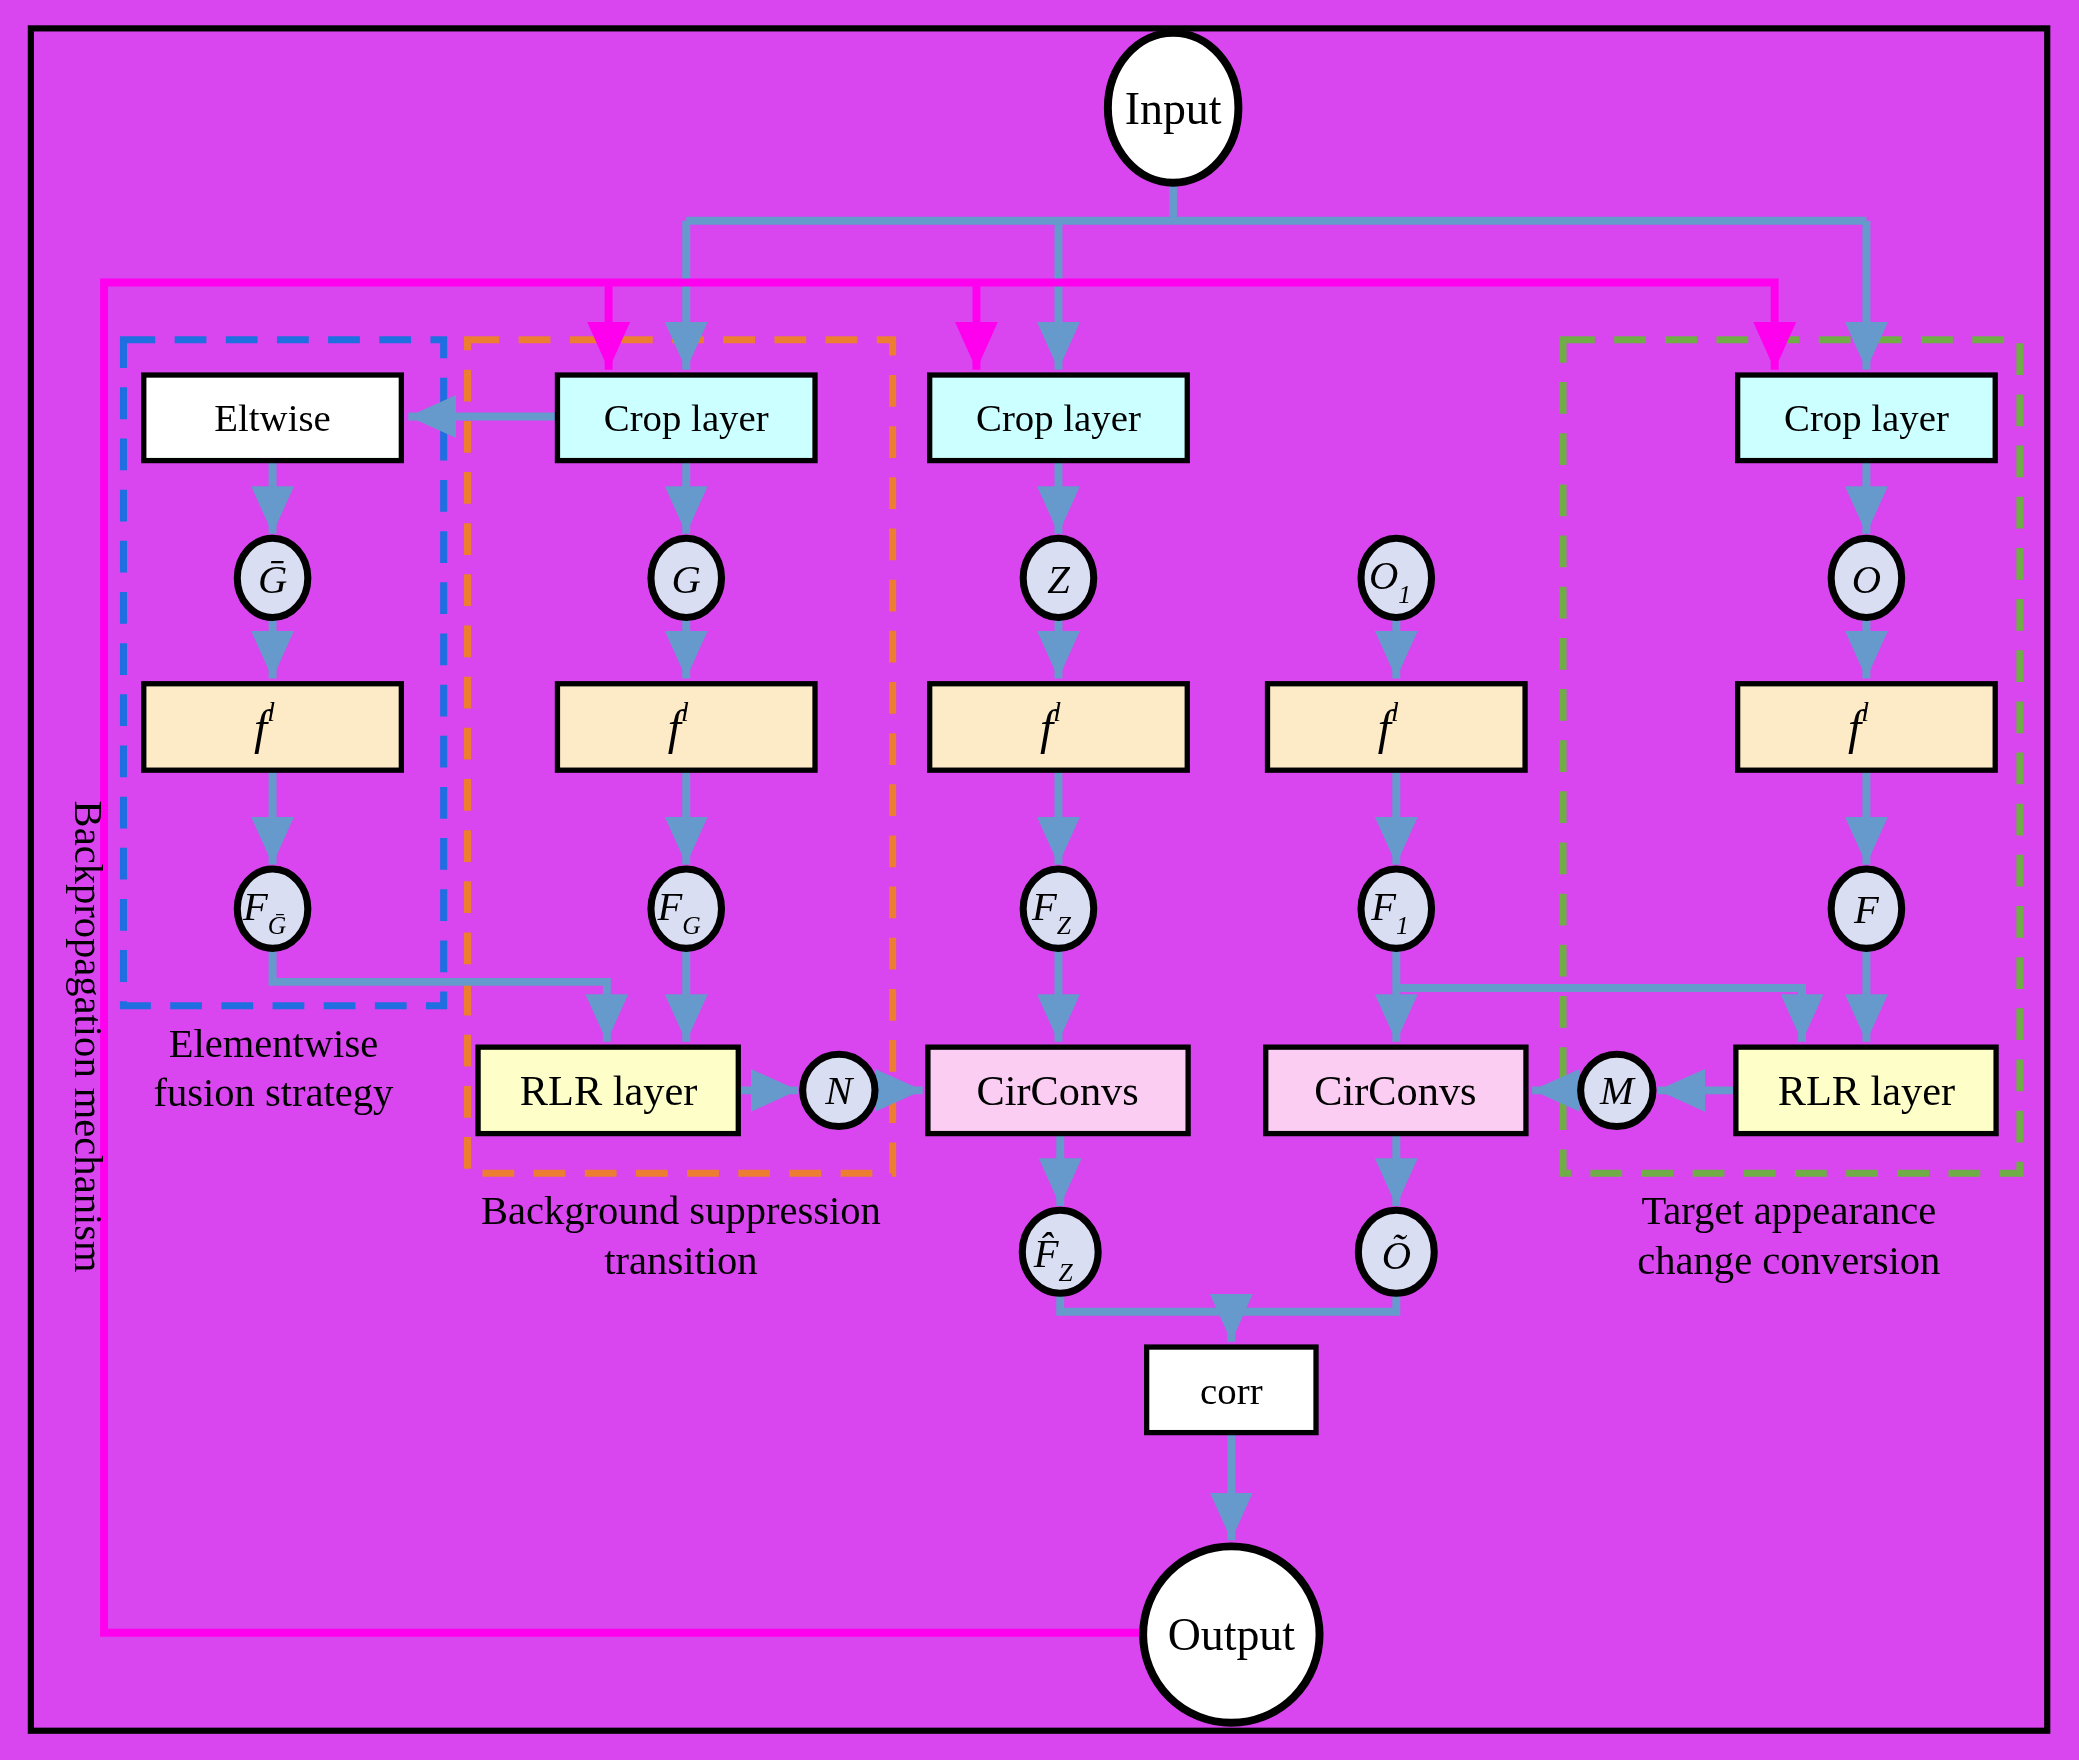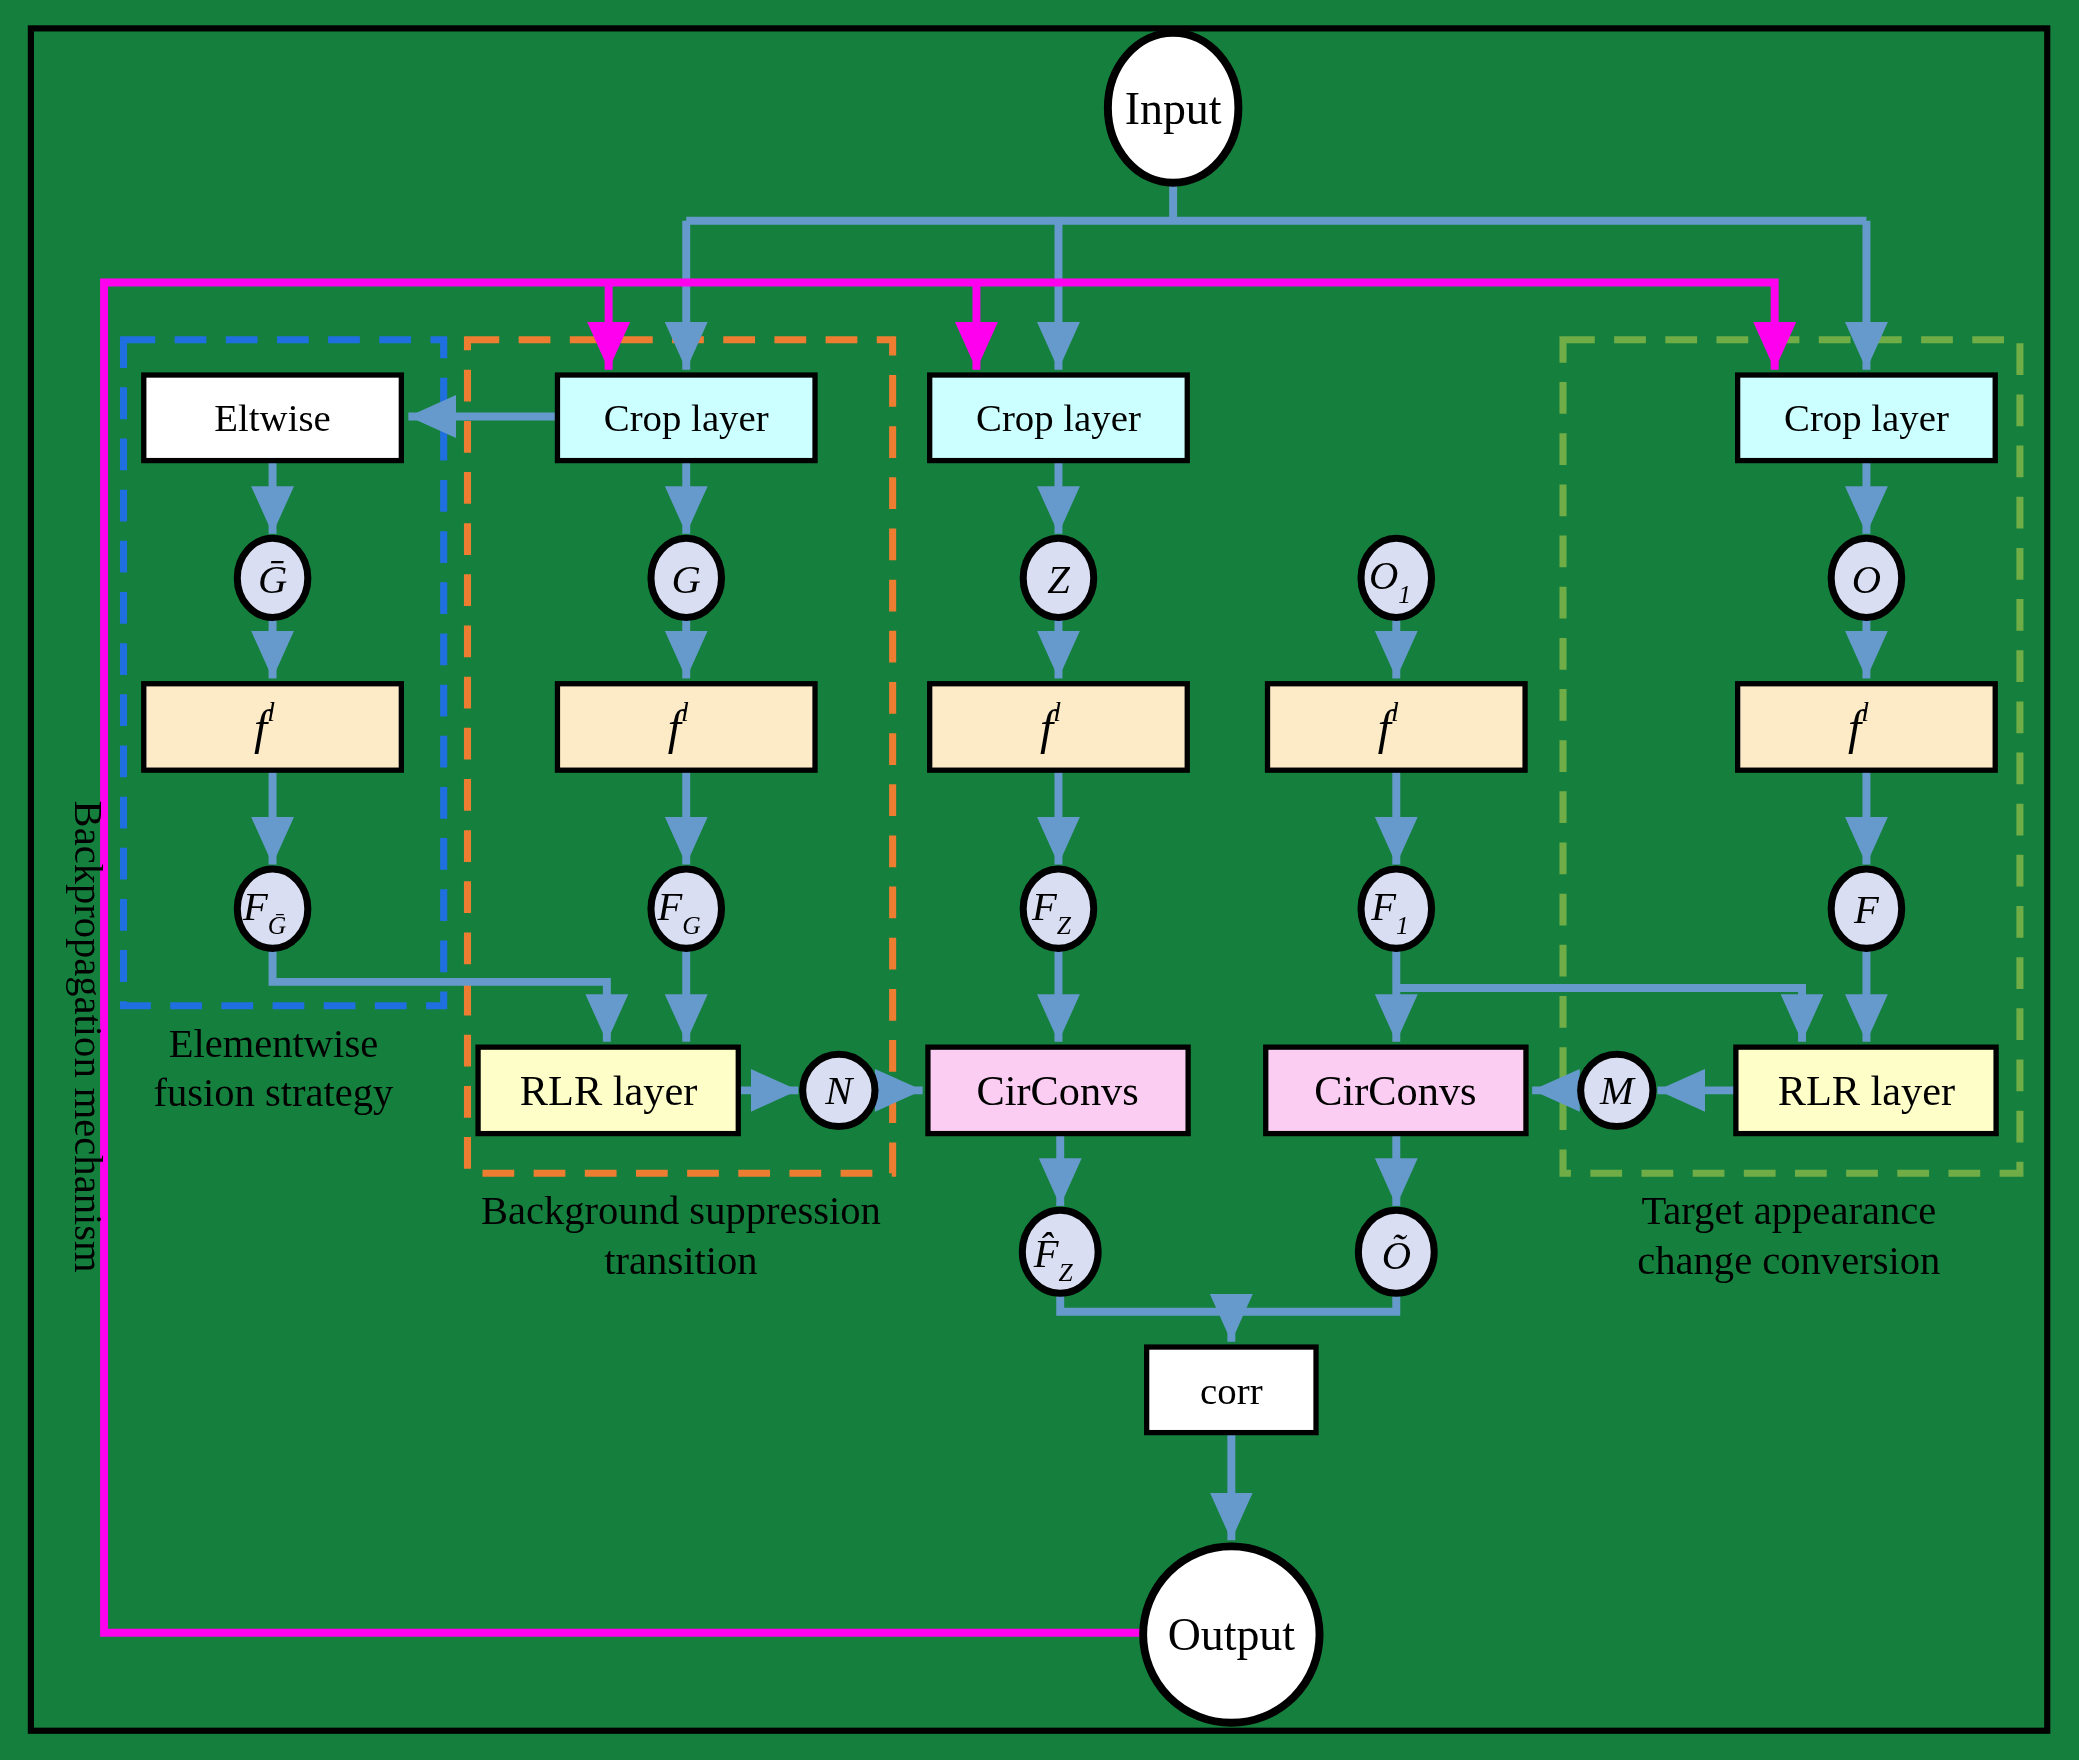--- a/index.html
+++ b/index.html
@@ -1,16 +1,16 @@
 <!DOCTYPE html>
 <html style="--blue: #6699cc; --magenta: #ff00ee; --dashblue: #1f6fe0; --dashorange: #ed7d31; --dashgreen: #70ad47; --cyan: #ccffff; --tan: #fdebc8; --yellow: #feffc8; --pink: #fbcdf3; --lavender: #d9def2;font-size:14px"><head>
 <meta charset="utf-8">
 <style>
   html,body{margin:0;padding:0;background:#ffffff;}
-  .figure-wrap{width:2079px;height:1760px;background:#15803d;}
+  .figure-wrap{width:2079px;height:1760px;background:#d946ef;}
   svg{display:block;}
   text{font-family:"Liberation Serif","DejaVu Serif",serif;fill:#000;}
   .node-box{stroke:#000;stroke-width:6;}
   .fill-white{fill:#ffffff;}
   .fill-cyan{fill:var(--cyan);}
   .fill-tan{fill:var(--tan);}
   .fill-yellow{fill:var(--yellow);}
   .fill-pink{fill:var(--pink);}
   .sym-circle{fill:var(--lavender);stroke:#000;stroke-width:8;}
   .big-circle{fill:#ffffff;stroke:#000;stroke-width:9;}

